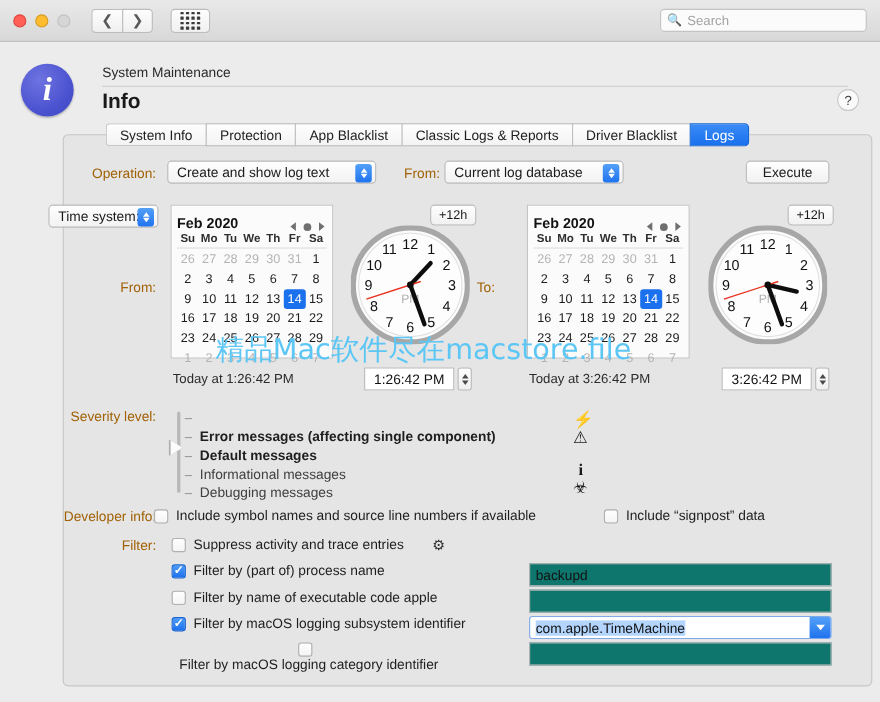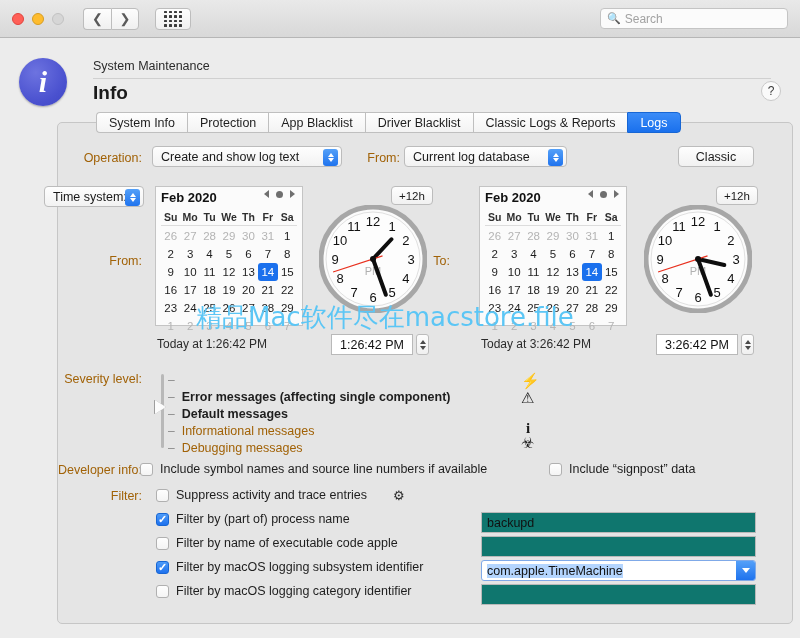--- a/index.html
+++ b/index.html
@@ -147,21 +147,21 @@
     display: flex; align-items: center; justify-content: center;
     font-size: 12.5px; color: #1a1a1a;
   }
 
   
   .cal {
     position: absolute; width: 148px; height: 140px;
     background: #fbfbfb; border: 1px solid #c4c4c4;
     padding: 3px 5px 0 5px;
   }
-  .calhead { display: flex; align-items: flex-start; height: 20px; }
+  .calhead { display: flex; align-items: flex-end; height: 20px; }
   .calmonth { font-size: 13px; font-weight: bold; color: #111; flex: 1; }
   .calnav { display: flex; align-items: center; gap: 7px; padding-right: 2px; }
   .calnav .pv { width:0;height:0;border-top:4px solid transparent;border-bottom:4px solid transparent;border-right:5px solid #6f6f6f; }
   .calnav .nx { width:0;height:0;border-top:4px solid transparent;border-bottom:4px solid transparent;border-left:5px solid #6f6f6f; }
   .calnav .dot { width: 7px; height: 7px; border-radius: 50%; background: #6f6f6f; }
   .dow { display: grid; grid-template-columns: repeat(7, 1fr); margin-top: 1px; }
   .dow span { font-size: 10.5px; font-weight: bold; color: #2e2e2e; text-align: center; }
   .calsep { height: 1px; background: #dcdcdc; margin: 2px 0 1px 0; }
   .days { display: grid; grid-template-columns: repeat(7, 1fr); grid-auto-rows: 18px; }
   .days span {
@@ -209,21 +209,21 @@
     position: absolute; left: 161px; top: 374px;
     width: 3px; height: 74px; background: #b8b8b8; border-radius: 2px;
   }
   .sevrow {
     position: absolute; left: 168px;
     display: flex; align-items: center; height: 16px;
   }
   .sevtick { color: #8a8a8a; font-size: 12px; margin-right: 7px; }
   .sevtxt { font-size: 12.5px; color: #1e1e1e; }
   .sevtxt.bold { font-weight: bold; }
-  .sevtxt.dim { color: #a16207; }
+  .sevtxt.dim { color: #404040; }
   .sevknob {
     position: absolute; left: 155px; top: 400px;
     width: 0; height: 0;
     border-top: 7px solid transparent;
     border-bottom: 7px solid transparent;
     border-left: 11px solid #fcfcfc;
     filter: drop-shadow(0.5px 0 0 #9d9d9d) drop-shadow(-0.5px 0 0 #9d9d9d);
   }
   .sevicon { position: absolute; font-size: 15px; color: #1a1a1a; }
 
@@ -326,42 +326,42 @@
   <div class="crumbline"></div>
   <div class="pagetitle">Info</div>
   <div class="helpbtn">?</div>
 
   <div class="panel"></div>
 
   <div class="tabstrip" id="tabstrip">
       <div class="tab">System Info</div>
       <div class="tab">Protection</div>
       <div class="tab">App Blacklist</div>
+      <div class="tab">Classic Logs &amp; Reports</div>
       <div class="tab">Driver Blacklist</div>
-      <div class="tab">Classic Logs &amp; Reports</div>
       <div class="tab active">Logs</div>
     </div>
 
   <div class="lbl" style="left:12px; top:151px; width:130px;">Operation:</div>
   <div class="popup" style="left:152px; top:146px; width:190px;">
     <span>Create and show log text</span>
     <span class="stepper">
       <i class="ar up"></i>
         <i class="ar dn"></i>
     </span>
   </div>
   <div class="lbl" style="left:290px; top:151px; width:110px;">From:</div>
   <div class="popup" style="left:404px; top:146px; width:163px;">
     <span>Current log database</span>
     <span class="stepper">
       <i class="ar up"></i>
         <i class="ar dn"></i>
     </span>
   </div>
-  <div class="pushbtn" style="left:678px; top:146px; width:76px;">Classic</div>
+  <div class="pushbtn" style="left:678px; top:146px; width:76px;">Execute</div>
 
   <div class="popup" style="left:44px; top:186px; width:100px;">
     <span>Time system:</span>
     <span class="stepper">
       <i class="ar up"></i>
         <i class="ar dn"></i>
     </span>
   </div>
 
   <div class="lbl" style="left:60px; top:254px; width:82px;">From:</div>
@@ -620,20 +620,20 @@
       <div class="cbrow" style="left: 156px; top: 560px;">
         <span class="cb on"></span>
         <span class="cbtxt">Filter by macOS logging subsystem identifier</span>
       </div>
       <div class="combofield" style="left: 481px; top: 560px; width: 275px;">
         <span class="seltext">com.apple.TimeMachine</span>
         <span class="combobtn">
           <i class="dn"></i>
         </span>
       </div>
-      <div class="cbrow" style="left: 156px; top: 584px;">
+      <div class="cbrow" style="left: 156px; top: 584px; flex-direction: column;">
         <span class="cb"></span>
         <span class="cbtxt">Filter by macOS logging category identifier</span>
       </div>
       <div class="textfield" style="left: 481px; top: 584px; width: 275px;"></div>
     </div>
 
 </div>
 
 </body></html>

